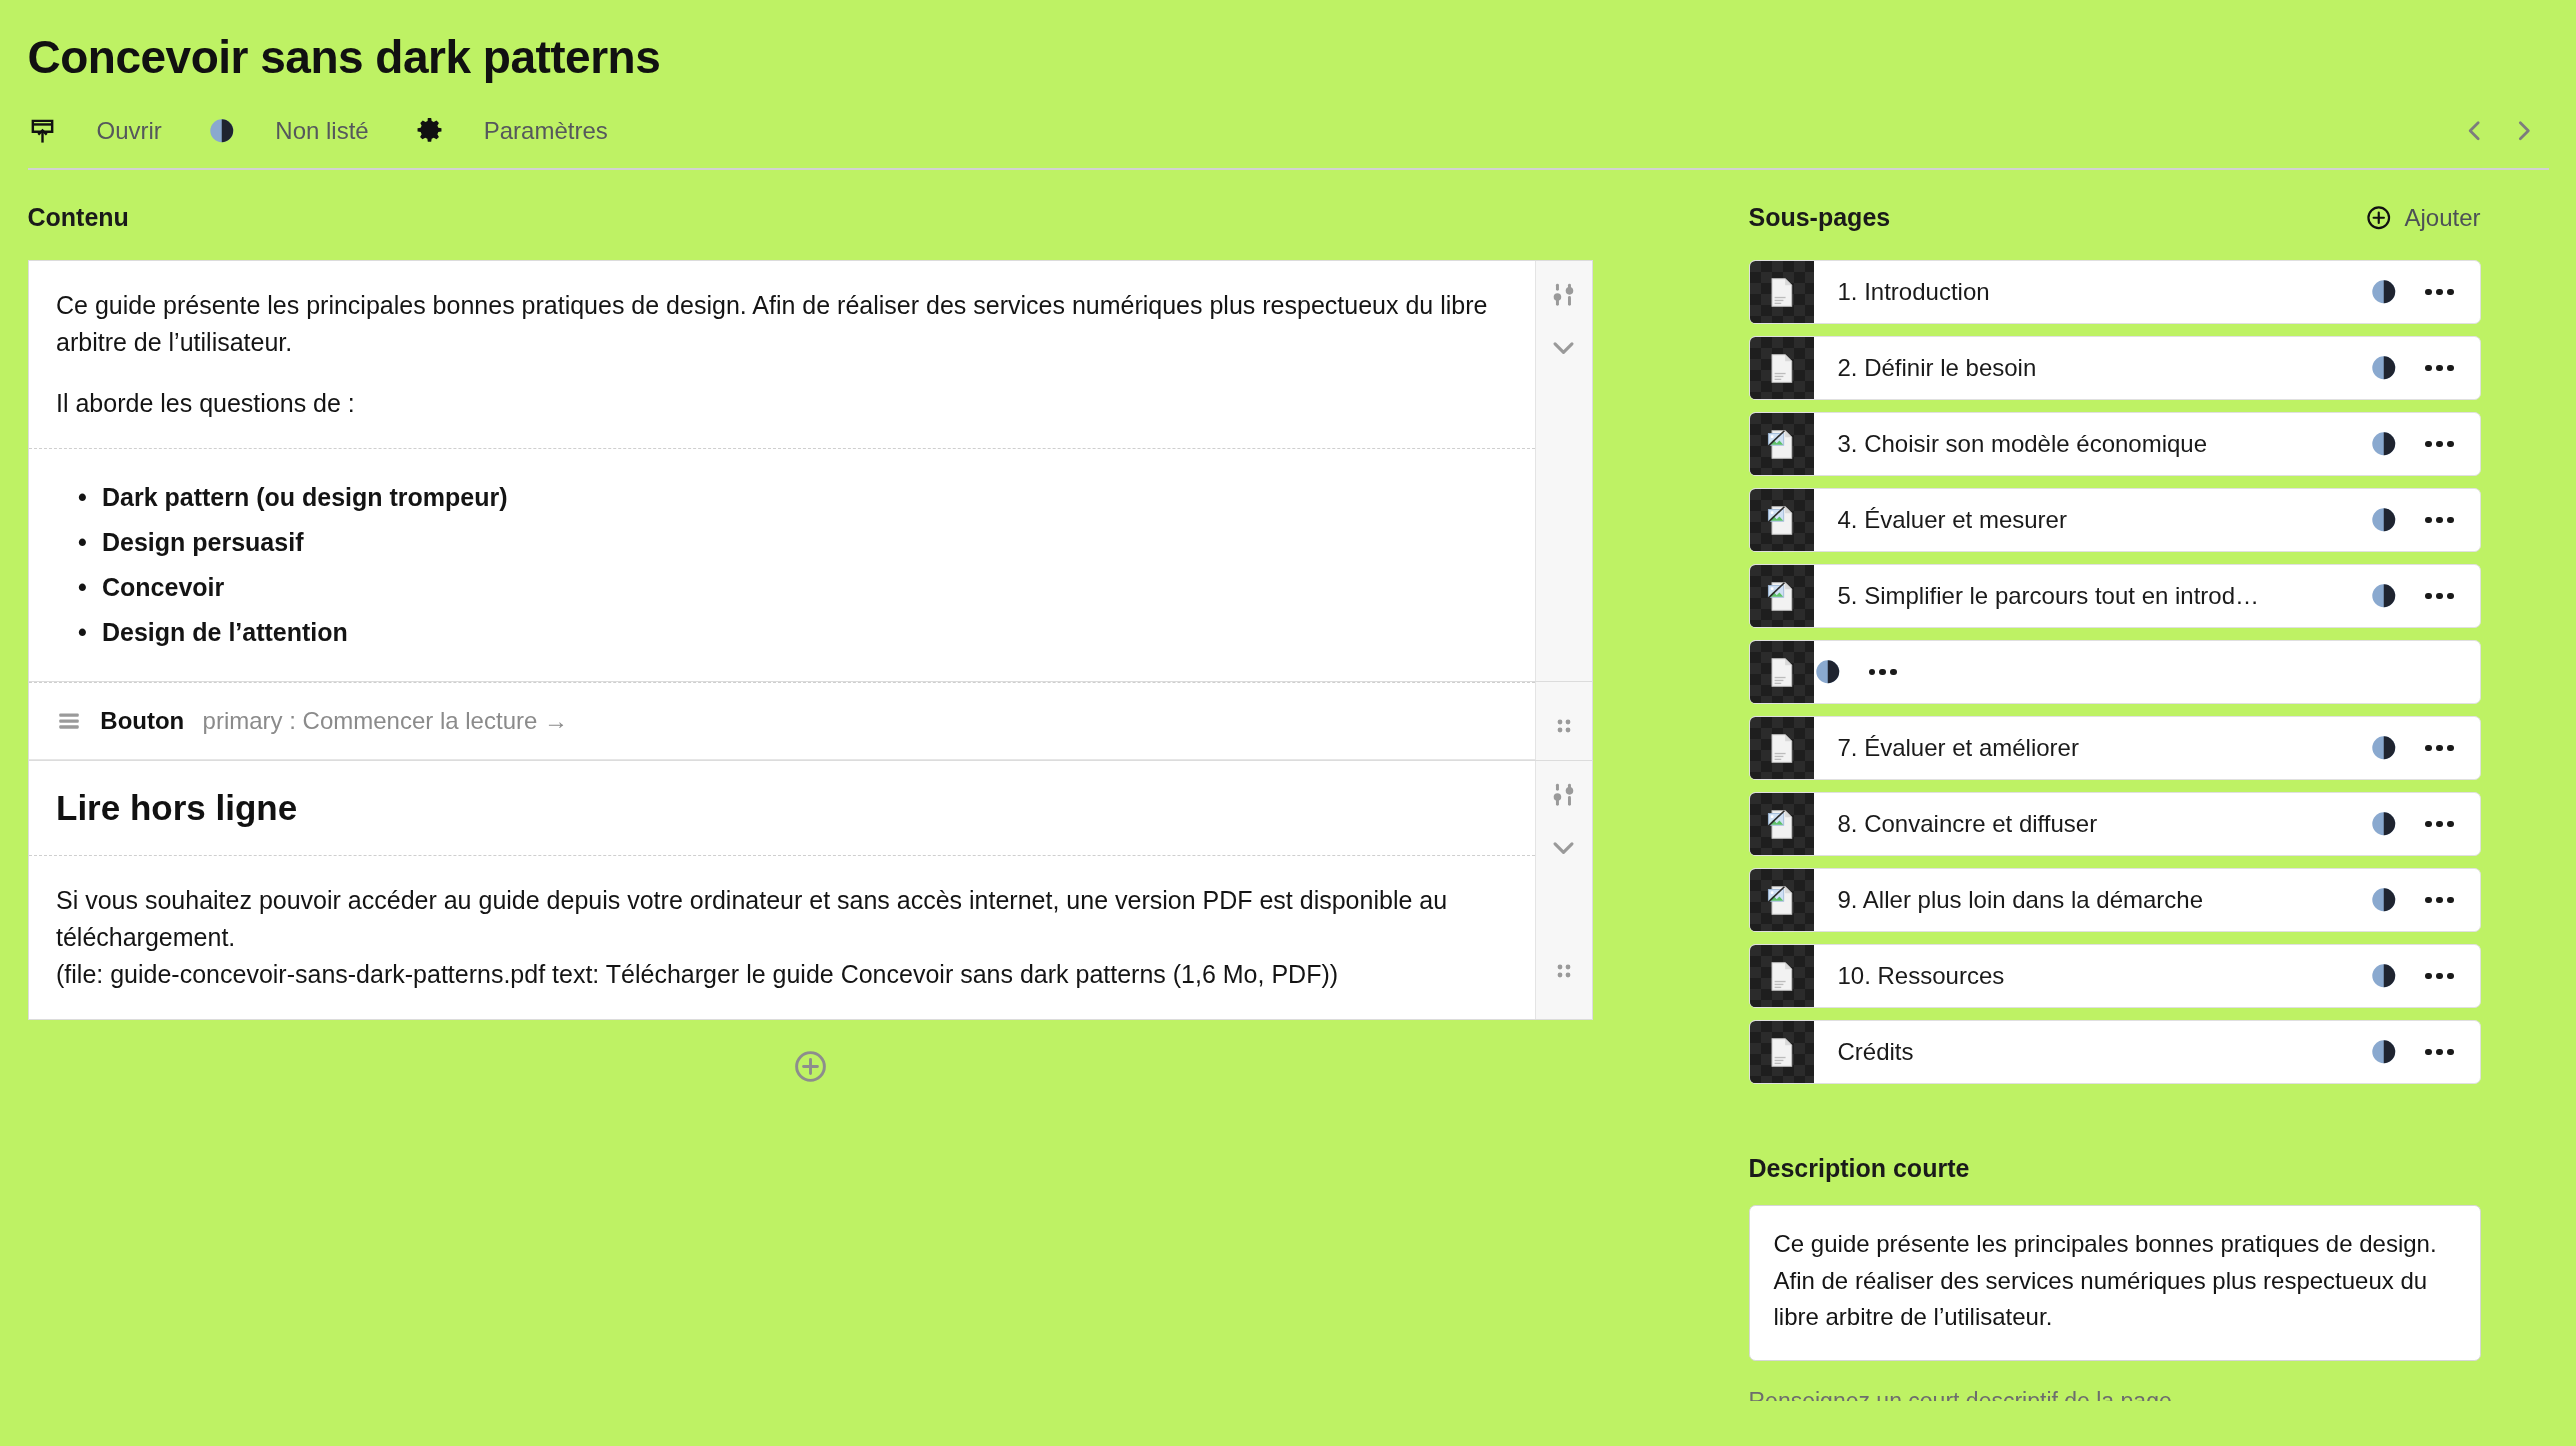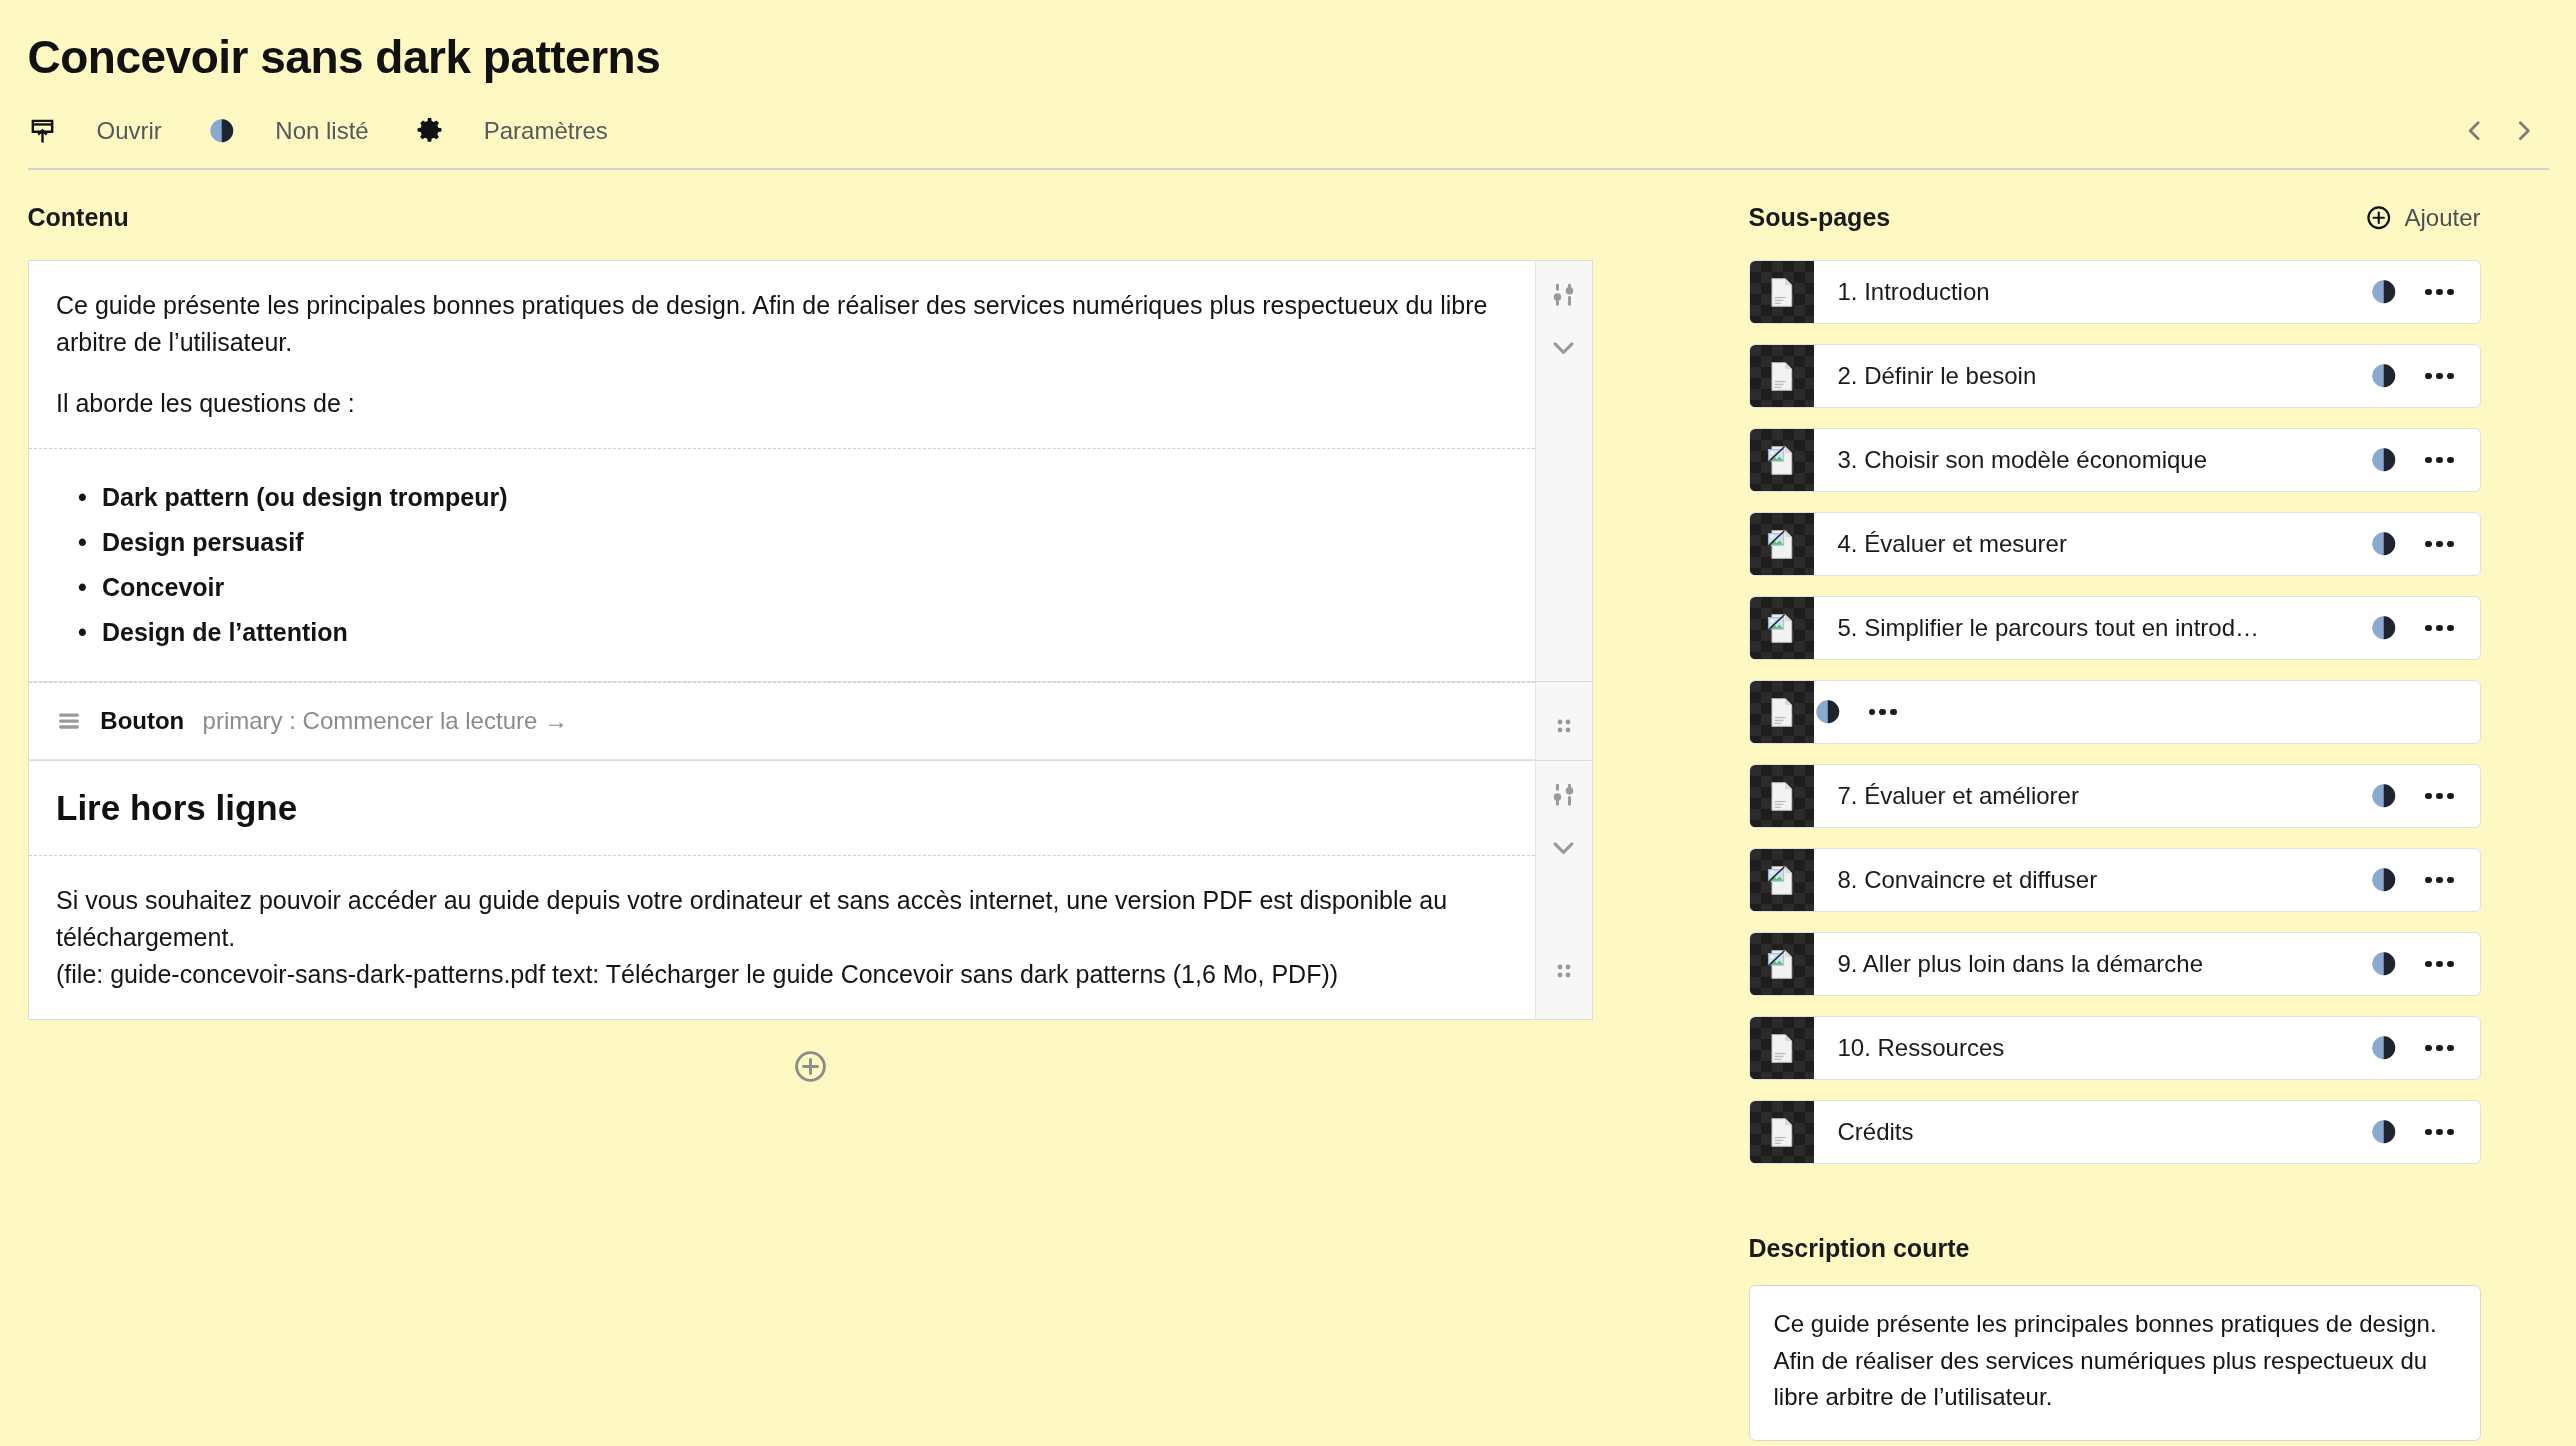--- a/index.html
+++ b/index.html
@@ -9,21 +9,21 @@
     width: 2576px; height: 1446px;
     background: #efefef;
     font-family: "Liberation Sans", sans-serif;
     -webkit-font-smoothing: antialiased;
     overflow: hidden;
   }
 
   .page {
     position: relative;
     width: 2576px; height: 1446px;
-    background: #fef9c3;
+    background: #bef264;
     padding: 0 27.5px;
   }
 
   
   .page-title {
     font-size: 46px;
     font-weight: bold;
     color: #111;
     letter-spacing: -0.5px;
     margin: 0;
@@ -191,21 +191,21 @@
     justify-content: center;
     padding: 27.5px 0 0 0;
     width: 1565px;
   }
   .add-block-btn { cursor: pointer; }
 
   
   .subpage-list {
     display: flex;
     flex-direction: column;
-    gap: 20px;
+    gap: 12px;
     margin-top: 13px;
   }
   .subpage-item {
     display: flex;
     align-items: stretch;
     background: #fff;
     border: 0.9px solid #e0e0e0;
     border-radius: 6.4px;
     height: 64px;
     overflow: hidden;

